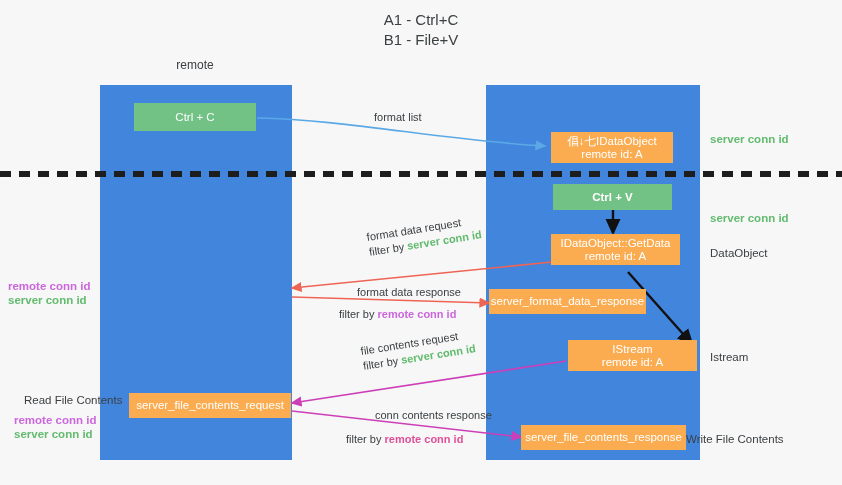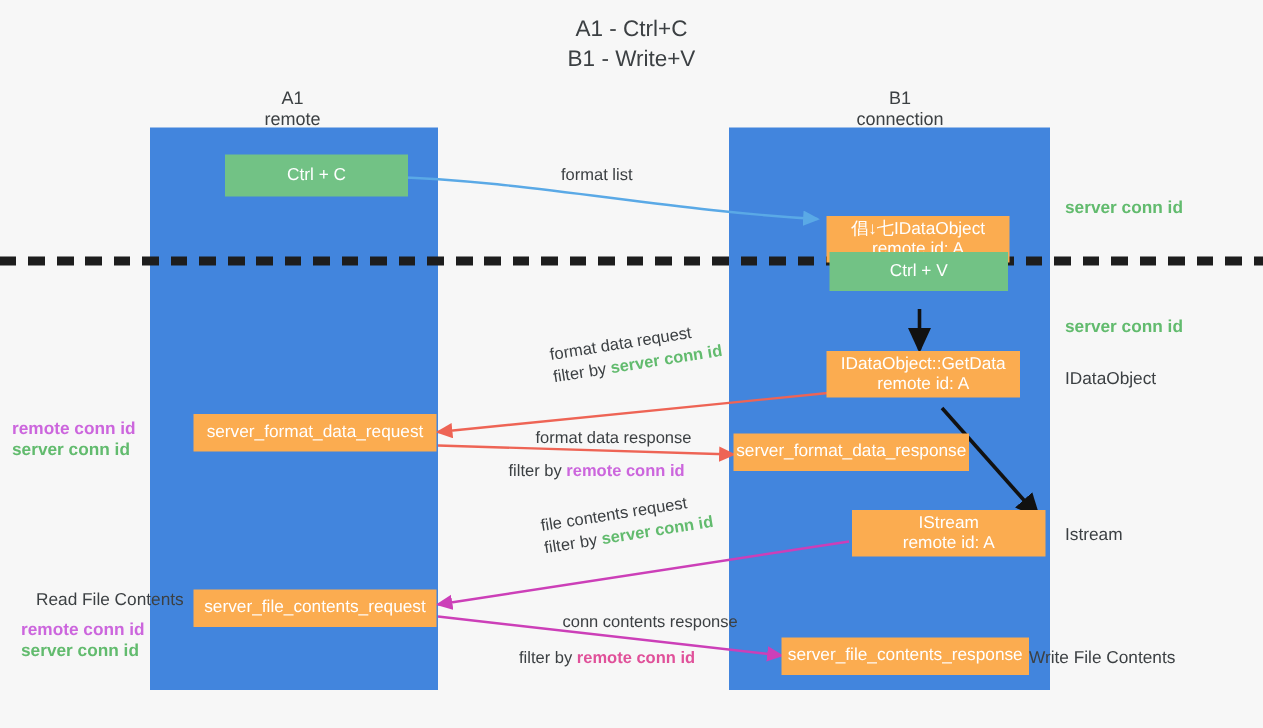--- a/index.html
+++ b/index.html
@@ -58,30 +58,25 @@
 
   svg.arrows{position:absolute;left:0;top:0;width:842px;height:485px;overflow:visible;}
 </style>
 </head>
 <body>
 
 <div id="stage">
 
   <div class="title">
     <div>A1 - Ctrl+C</div>
-    <div>B1 - Write+V</div>
+    <div>B1 - File+V</div>
   </div>
 
   <div class="col-head" style="left:135px;top:58px;width:120px;">
-    <div>A1</div>
     <div>remote</div>
-  </div>
-  <div class="col-head" style="left:535px;top:58px;width:130px;">
-    <div>B1</div>
-    <div>connection</div>
   </div>
 
   <div class="lane" style="left:100px;top:85px;width:192px;height:375px;"></div>
   <div class="lane" style="left:486px;top:85px;width:214px;height:375px;"></div>
 
   <svg class="arrows" viewBox="0 0 842 485">
     <defs>
       <marker id="ah-blue" markerWidth="7" markerHeight="7" refX="6" refY="3.2" orient="auto">
         <path d="M0,0 L7,3.2 L0,6.4 z" fill="#5aa9e6"></path>
       </marker>
@@ -106,51 +101,46 @@
 
     <path d="M628,272 L692,344" stroke="#111111" stroke-width="2.4" fill="none" marker-end="url(#ah-blk)"></path>
 
     <path d="M566,361 L292,403" stroke="#cc3fb8" stroke-width="1.6" fill="none" marker-end="url(#ah-mag)"></path>
 
     <path d="M292,411 L521,437" stroke="#cc3fb8" stroke-width="1.6" fill="none" marker-end="url(#ah-mag)"></path>
   </svg>
 
   <div class="dashline"></div>
 
-  <div class="box green" style="left:134px;top:103px;width:122px;height:28px;margin-left:16px;">
+  <div class="box green" style="left:134px;top:103px;width:122px;height:28px;">
     <div class="lines">
       <div>Ctrl + C</div>
     </div>
   </div>
 
-  <div class="box orange" style="left:551px;top:144px;width:122px;height:31px;">
+  <div class="box orange" style="left:551px;top:132px;width:122px;height:31px;">
     <div class="lines">
       <div>倡↓七IDataObject</div>
       <div>remote id: A</div>
     </div>
   </div>
 
-  <div class="box green" style="left:553px;top:168px;width:119px;height:26px;">
+  <div class="box green" style="left:553px;top:184px;width:119px;height:26px;font-weight:bold;">
     <div class="lines">
       <div>Ctrl + V</div>
     </div>
   </div>
 
   <div class="box orange" style="left:551px;top:234px;width:129px;height:31px;">
     <div class="lines">
       <div>IDataObject::GetData</div>
       <div>remote id: A</div>
     </div>
   </div>
 
-  <div class="box orange" style="left:129px;top:276px;width:162px;height:25px;">
-    <div class="lines">
-      <div>server_format_data_request</div>
-    </div>
-  </div>
 
   <div class="box orange" style="left:489px;top:289px;width:157px;height:25px;">
     <div class="lines">
       <div>server_format_data_response</div>
     </div>
   </div>
 
   <div class="box orange" style="left:568px;top:340px;width:129px;height:31px;">
     <div class="lines">
       <div>IStream</div>
@@ -214,17 +204,17 @@
   <div class="side-label" style="left:24px;top:393px;">
     <div>Read File Contents</div>
   </div>
   <div class="side-label" style="left:14px;top:413px;">
     <div class="magenta-txt">remote conn id</div>
     <div class="green-txt">server conn id</div>
   </div>
 
   <div class="side-label green-txt" style="left:710px;top:132px;">server conn id</div>
   <div class="side-label green-txt" style="left:710px;top:211px;">server conn id</div>
-  <div class="side-label" style="left:710px;top:246px;">IDataObject</div>
+  <div class="side-label" style="left:710px;top:246px;">DataObject</div>
   <div class="side-label" style="left:710px;top:350px;">Istream</div>
   <div class="side-label" style="left:686px;top:432px;text-align:center;">Write File Contents</div>
 
 </div>
 
 </body></html>

